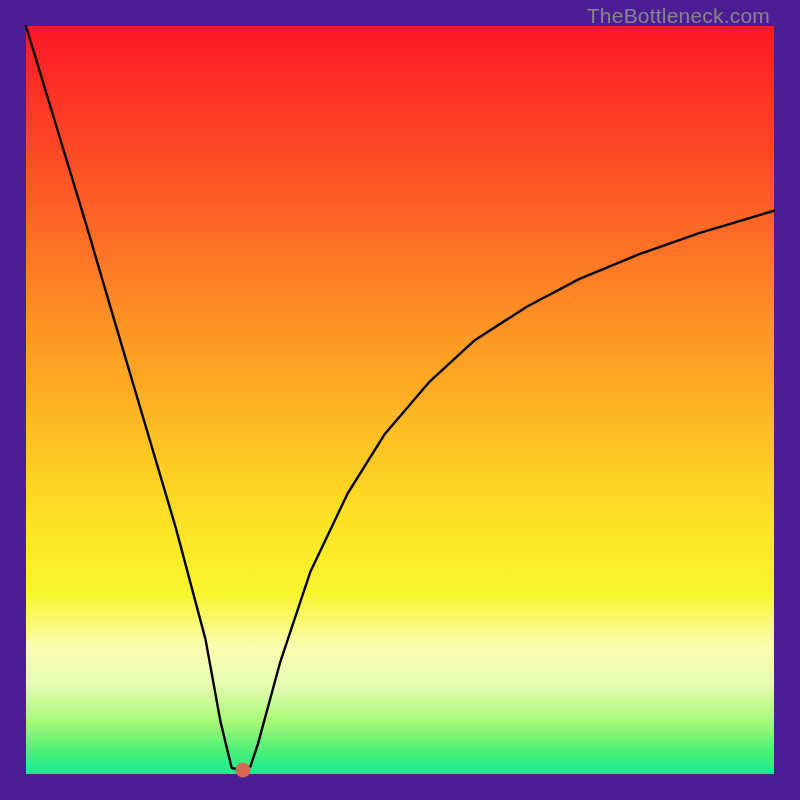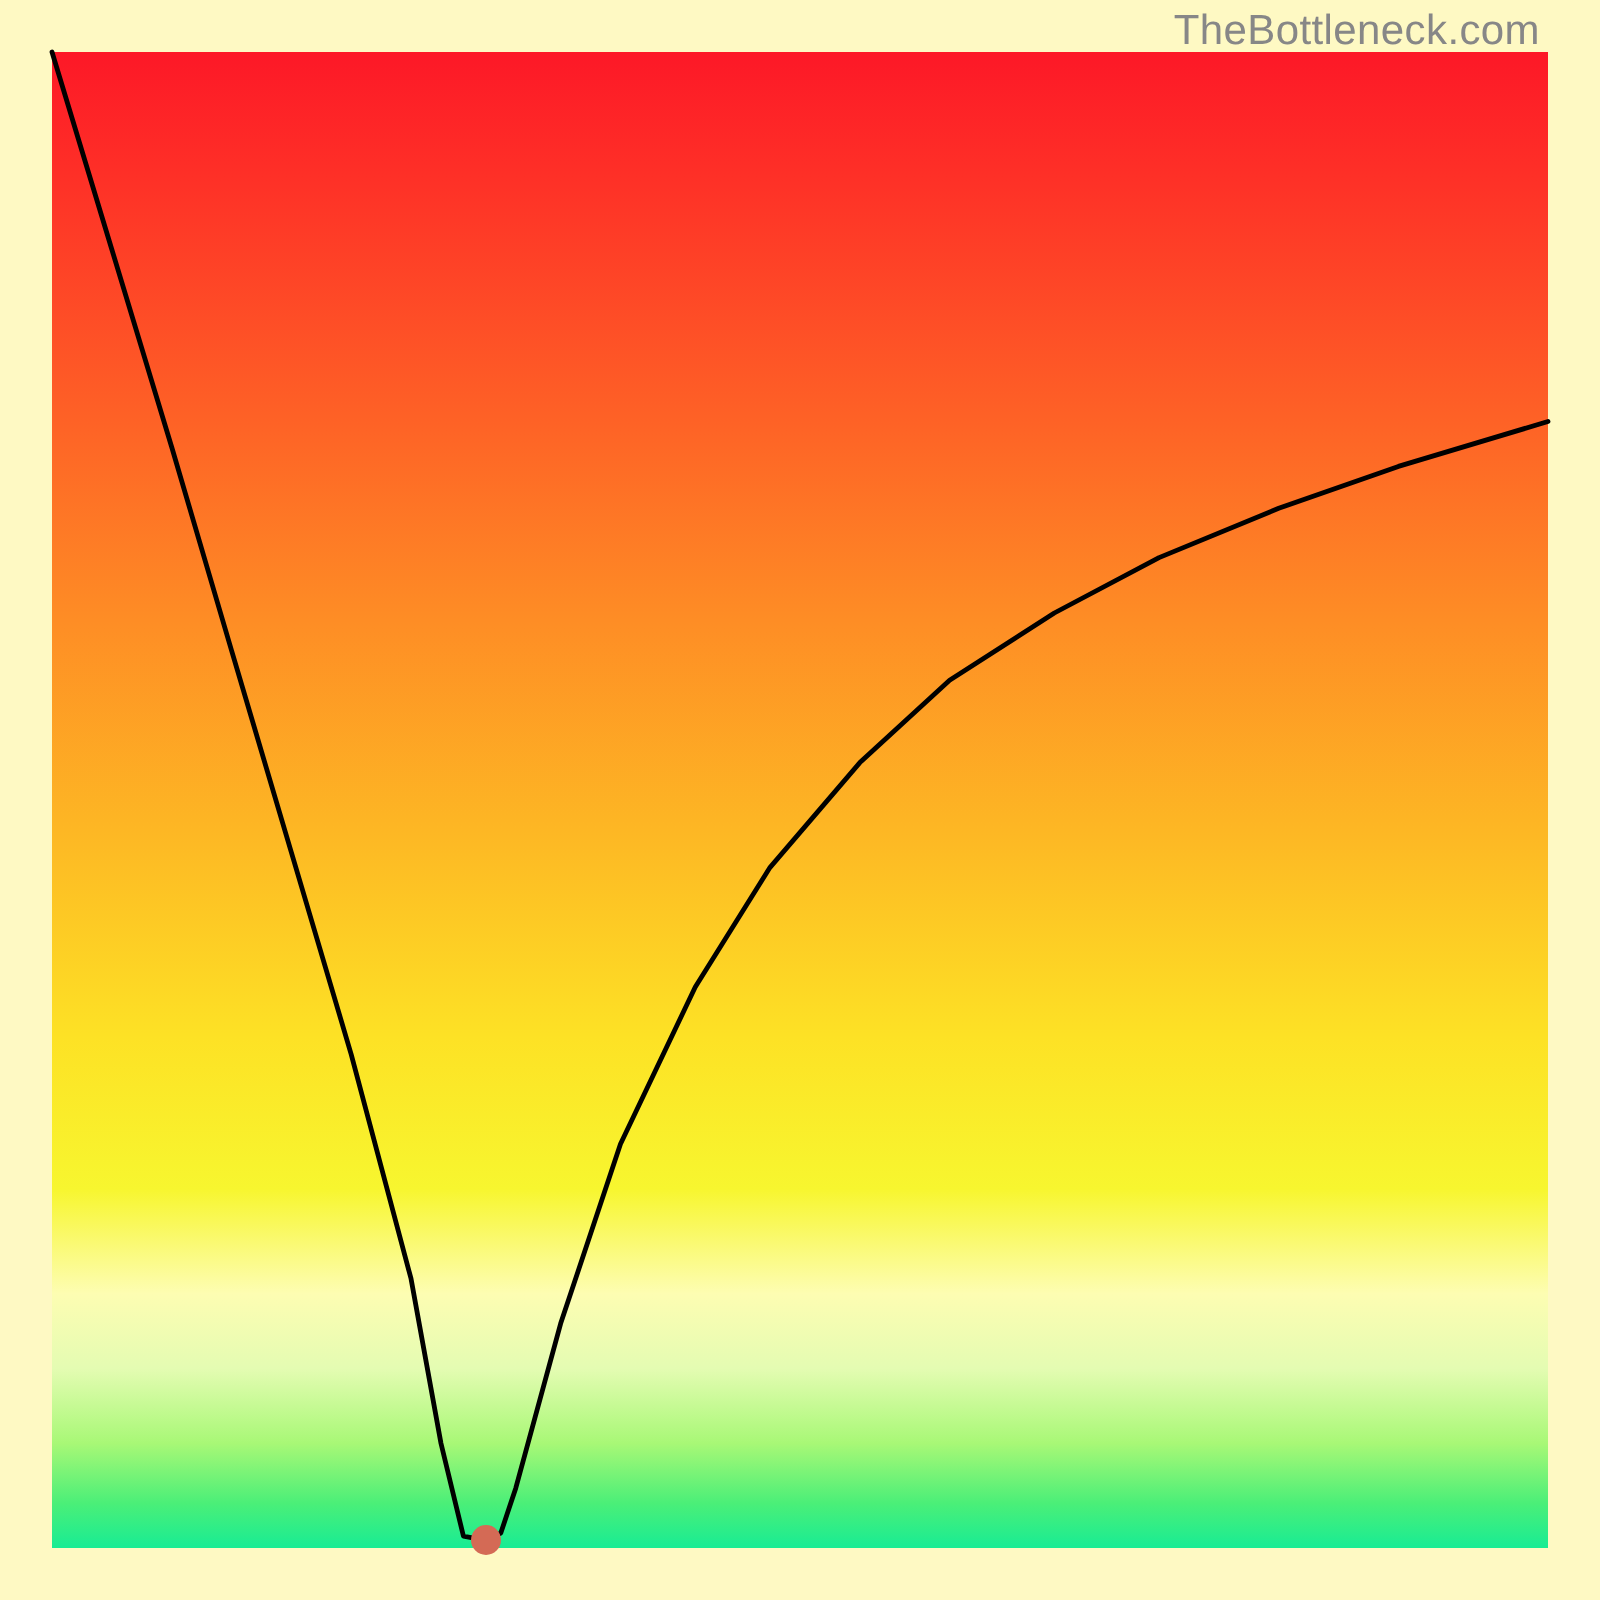--- a/index.html
+++ b/index.html
@@ -1,20 +1,20 @@
 <!DOCTYPE html>
 <html><head>
 <meta charset="utf-8">
 <style>
   * { margin: 0; padding: 0; box-sizing: border-box; }
   html, body { width: 800px; height: 800px; overflow: hidden; background: #000; }
   .frame {
     width: 800px;
     height: 800px;
-    background: #fef9c3;
+    background: #4c1d95;
     position: relative;
   }
   .plot-area {
     position: absolute;
     left: 26px;
     top: 26px;
     width: 748px;
     height: 748px;
     background: linear-gradient(to bottom,
       #fd1827 0%,

